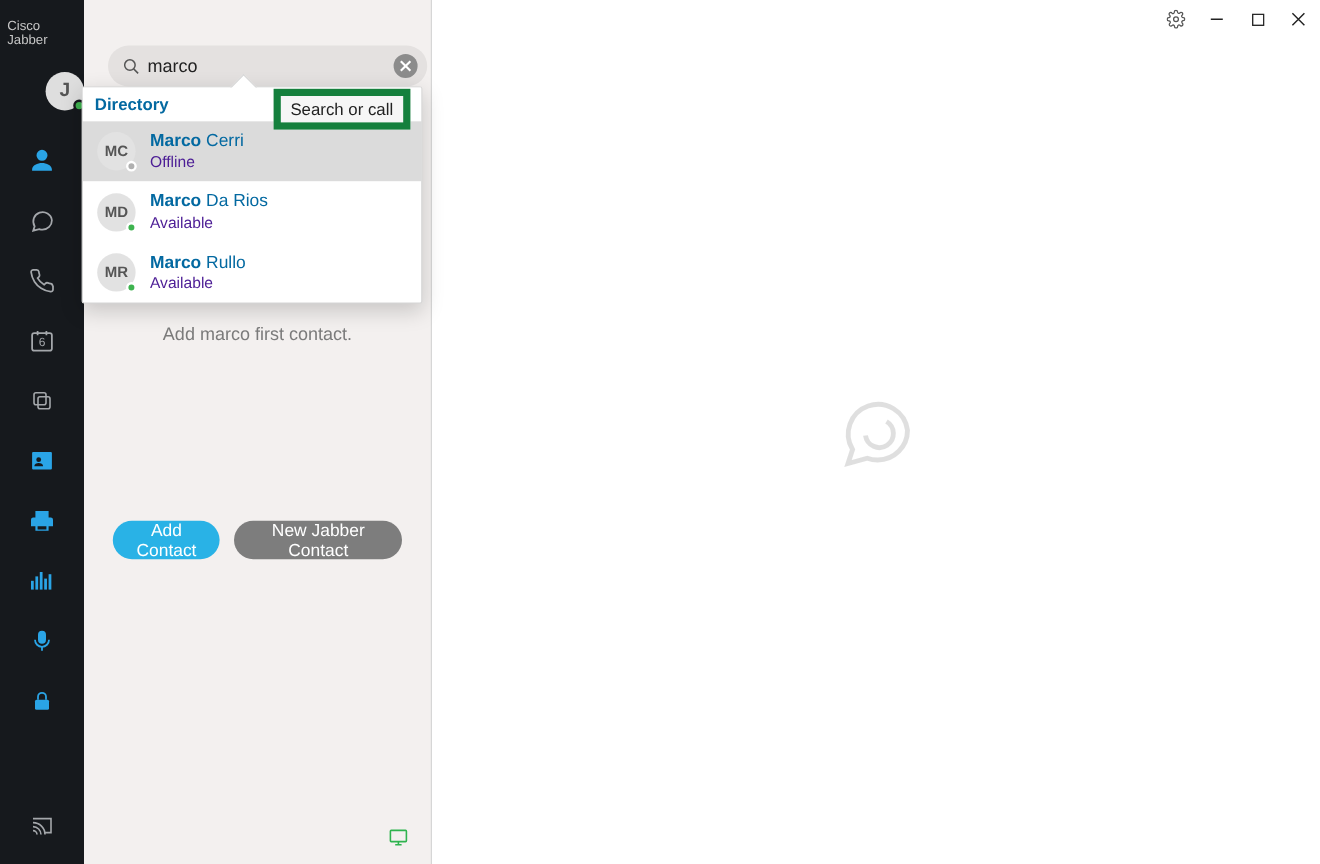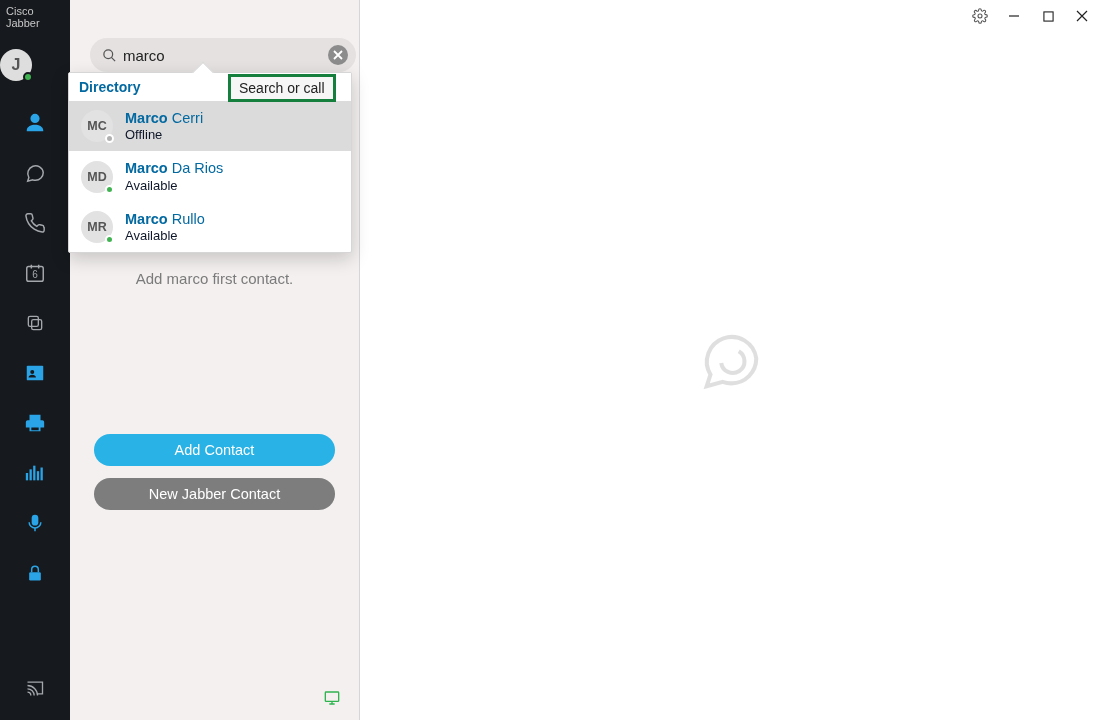--- a/index.html
+++ b/index.html
@@ -11,21 +11,21 @@
     --green:#3eb34f;
   }
   *{box-sizing:border-box;font-family:"Segoe UI",Arial,sans-serif}
   html,body{margin:0;height:100%}
   body{width:1100px;height:720px;overflow:hidden;background:#fff;position:relative}
 
   
   .app-border{position:absolute;inset:0;border:1px solid var(--border)}
 
   
-  .nav{position:absolute;left:0;top:0;bottom:0;width:70px;background:var(--dark);display:flex;flex-direction:column;align-items:flex-start;padding-top:3px;color:#d0d0d0;font-size:11px}
+  .nav{position:absolute;left:0;top:0;bottom:0;width:70px;background:var(--dark);display:flex;flex-direction:column;align-items:flex-end;padding-top:14px;color:#d0d0d0;font-size:11px}
   .nav-title{width:100%;padding:2px 6px;font-size:11px;color:#c7c7c7}
   .nav-avatar{width:32px;height:32px;border-radius:50%;background:#dedede;color:#555;display:flex;align-items:center;justify-content:center;font-size:16px;font-weight:600;margin-top:18px;position:relative}
   .nav-avatar .dot{position:absolute;right:-1px;bottom:-1px;width:10px;height:10px;border-radius:50%;background:var(--green);border:2px solid var(--dark)}
   .nav-items{display:flex;flex-direction:column;align-items:center;gap:22px;margin-top:28px;width:100%}
   .nav-item{width:70px;height:28px;display:flex;align-items:center;justify-content:center;color:#a4a7ab;cursor:pointer}
   .nav-item.active{color:var(--accent)}
   .nav-footer{margin-top:auto;margin-bottom:18px;color:#a4a7ab}
 
   
   .panel{position:absolute;left:70px;top:0;bottom:0;width:290px;background:var(--panel);border-right:1px solid var(--border)}
@@ -33,21 +33,21 @@
   .search-row{display:flex;align-items:center;gap:10px;padding:38px 20px 0 20px}
   .search-box{flex:1;height:34px;border-radius:22px;background:#e4e1e0;display:flex;align-items:center;padding:0 8px 0 12px;position:relative}
   .search-box svg{flex:0 0 auto}
   .search-input{flex:1;border:none;background:transparent;outline:none;font-size:15px;padding:0 6px;color:#222}
   .clear-btn{width:20px;height:20px;border-radius:50%;background:#8c8c8c;display:flex;align-items:center;justify-content:center;cursor:pointer;color:#f5f5f5;font-size:14px;font-weight:bold}
   .add-btn{width:32px;height:32px;border-radius:50%;background:#eceae8;border:1px solid #cfcfcf;display:flex;align-items:center;justify-content:center;cursor:pointer;color:#555;font-size:20px;font-weight:300}
 
   .empty-state{position:absolute;top:230px;left:0;right:0;text-align:center;color:#555}
   .empty-hint{color:#7b7b7b;margin-top:40px;font-size:15px}
 
-  .big-buttons{position:absolute;left:0;right:0;top:434px;display:flex;flex-direction:column;gap:12px;padding:0 24px}
+  .big-buttons{position:absolute;left:0;right:0;top:434px;display:flex;flex-direction:row;gap:12px;padding:0 24px}
   .pill{height:32px;border:none;border-radius:20px;font-size:14.5px;color:#fff;cursor:pointer}
   .pill.primary{background:#29b2e6}
   .pill.secondary{background:#7d7d7d}
 
   .monitor-icon{position:absolute;right:18px;bottom:14px;color:#2fb34f}
 
   
   .main{position:absolute;left:360px;right:0;top:0;bottom:0;background:#fff}
   .window-controls{position:absolute;right:8px;top:6px;display:flex;align-items:center;gap:14px;color:#333}
   .wc-btn{width:20px;height:20px;display:flex;align-items:center;justify-content:center;cursor:pointer}
@@ -59,24 +59,24 @@
   .dropdown-header{padding:6px 10px;font-weight:700;font-size:14px;color:#0369a1;position:relative;z-index:1;background:#fff}
   .result{display:flex;align-items:center;gap:12px;padding:8px 12px;cursor:pointer}
   .result.highlight{background:#dbdbdb}
   .rava{width:32px;height:32px;border-radius:50%;background:#e2e2e2;color:#555;font-size:12.5px;font-weight:600;display:flex;align-items:center;justify-content:center;position:relative}
   .rava .dot{position:absolute;width:9px;height:9px;border-radius:50%;right:-1px;bottom:-1px;border:2px solid #fff}
   .dot.offline{background:#b0b0b0}
   .dot.online{background:var(--green)}
   .rtext{display:flex;flex-direction:column;line-height:1.25}
   .rname{font-size:14.5px;color:#0369a1}
   .rname b{font-weight:700}
-  .rstatus{font-size:13px;color:#0f172a}
-
-  
-  .tooltip{position:absolute;left:228px;top:74px;background:#f6f6f6;border:3px solid #15803d;padding:3px 8px;font-size:14px;color:#222;z-index:30}
+  .rstatus{font-size:13px;color:#4c1d95}
+
+  
+  .tooltip{position:absolute;left:228px;top:74px;background:#f6f6f6;border:6px solid #15803d;padding:3px 8px;font-size:14px;color:#222;z-index:30}
 
   svg{display:block}
 </style>
 </head>
 <body>
 
 <div class="app-border"></div>
 
 <div class="nav">
   <div class="nav-title">Cisco Jabber</div>

